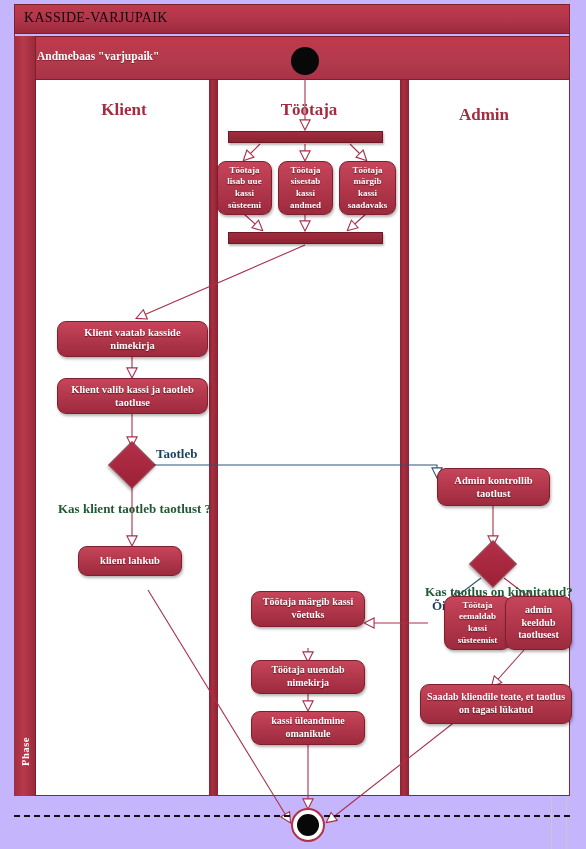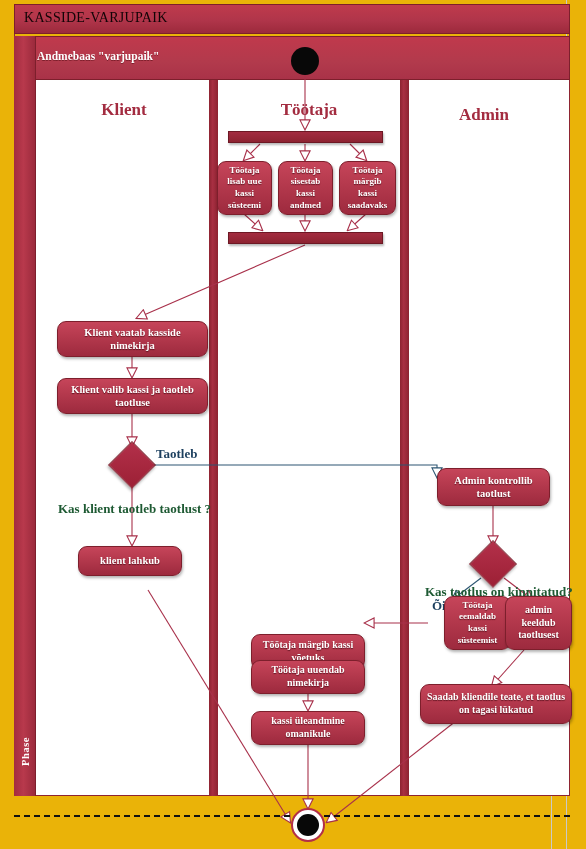--- a/index.html
+++ b/index.html
@@ -1,17 +1,17 @@
 <!DOCTYPE html>
 <html><head>
 <meta charset="utf-8">
 <style>
   html,body{margin:0;padding:0;background:#ffffff;}
   body{font-family:"Liberation Serif", serif;}
-  #canvas{position:relative;width:586px;height:849px;background:#eab308;overflow:hidden;}
+  #canvas{position:relative;width:586px;height:849px;background:#c4b5fd;overflow:hidden;}
 
   
   .frame-outer{position:absolute;left:14px;top:4px;width:556px;height:792px;
       border:1px solid #8d2432;box-sizing:border-box;background:transparent;}
   .right-rule{position:absolute;top:0;left:566px;width:1px;height:849px;background:#c9c9c9;}
   .right-rule2{position:absolute;top:78px;left:551px;width:1px;height:771px;background:#c9c9c9;}
 
   
   .titlebar{position:absolute;left:14px;top:4px;width:556px;height:30px;
       background:linear-gradient(180deg,#bf3a4c 0%,#b0354a 55%,#9c2a3c 100%);
@@ -192,21 +192,21 @@
   <div class="act s10_5" style="left:78px;top:546px;width:104px;height:30px;">klient lahkub</div>
   <div class="diamond" style="left:476px;top:547px;"></div>
   <div class="elabel green" style="left:425px;top:584px;">Kas taotlus on kinnitatud?</div>
   <div class="elabel navy" style="left:432px;top:598px;">Õige</div>
   <div class="elabel red" style="left:523px;top:598px;">Vale</div>
 
   <div class="act s9" style="left:444px;top:596px;width:67px;height:54px;">Töötaja eemaldab kassi süsteemist</div>
   <div class="act s10" style="left:505px;top:596px;width:67px;height:54px;">admin keeldub taotlusest</div>
   <div class="act s10" style="left:420px;top:684px;width:152px;height:40px;">Saadab kliendile teate, et taotlus on tagasi lükatud</div>
 
-  <div class="act s10" style="left:251px;top:634px;width:114px;height:36px;font-family:Liberation Serif, serif;">Töötaja märgib kassi võetuks</div>
+  <div class="act s10" style="left:251px;top:591px;width:114px;height:36px;font-family:Liberation Serif, serif;">Töötaja märgib kassi võetuks</div>
   <div class="act s10" style="left:251px;top:660px;width:114px;height:34px;">Töötaja uuendab nimekirja</div>
   <div class="act s10" style="left:251px;top:711px;width:114px;height:34px;">kassi üleandmine omanikule</div>
 
   <div class="dashed"></div>
 
   <div class="end-node" style="left:291px;top:808px;"></div>
 
 </div>
 
 </body></html>

